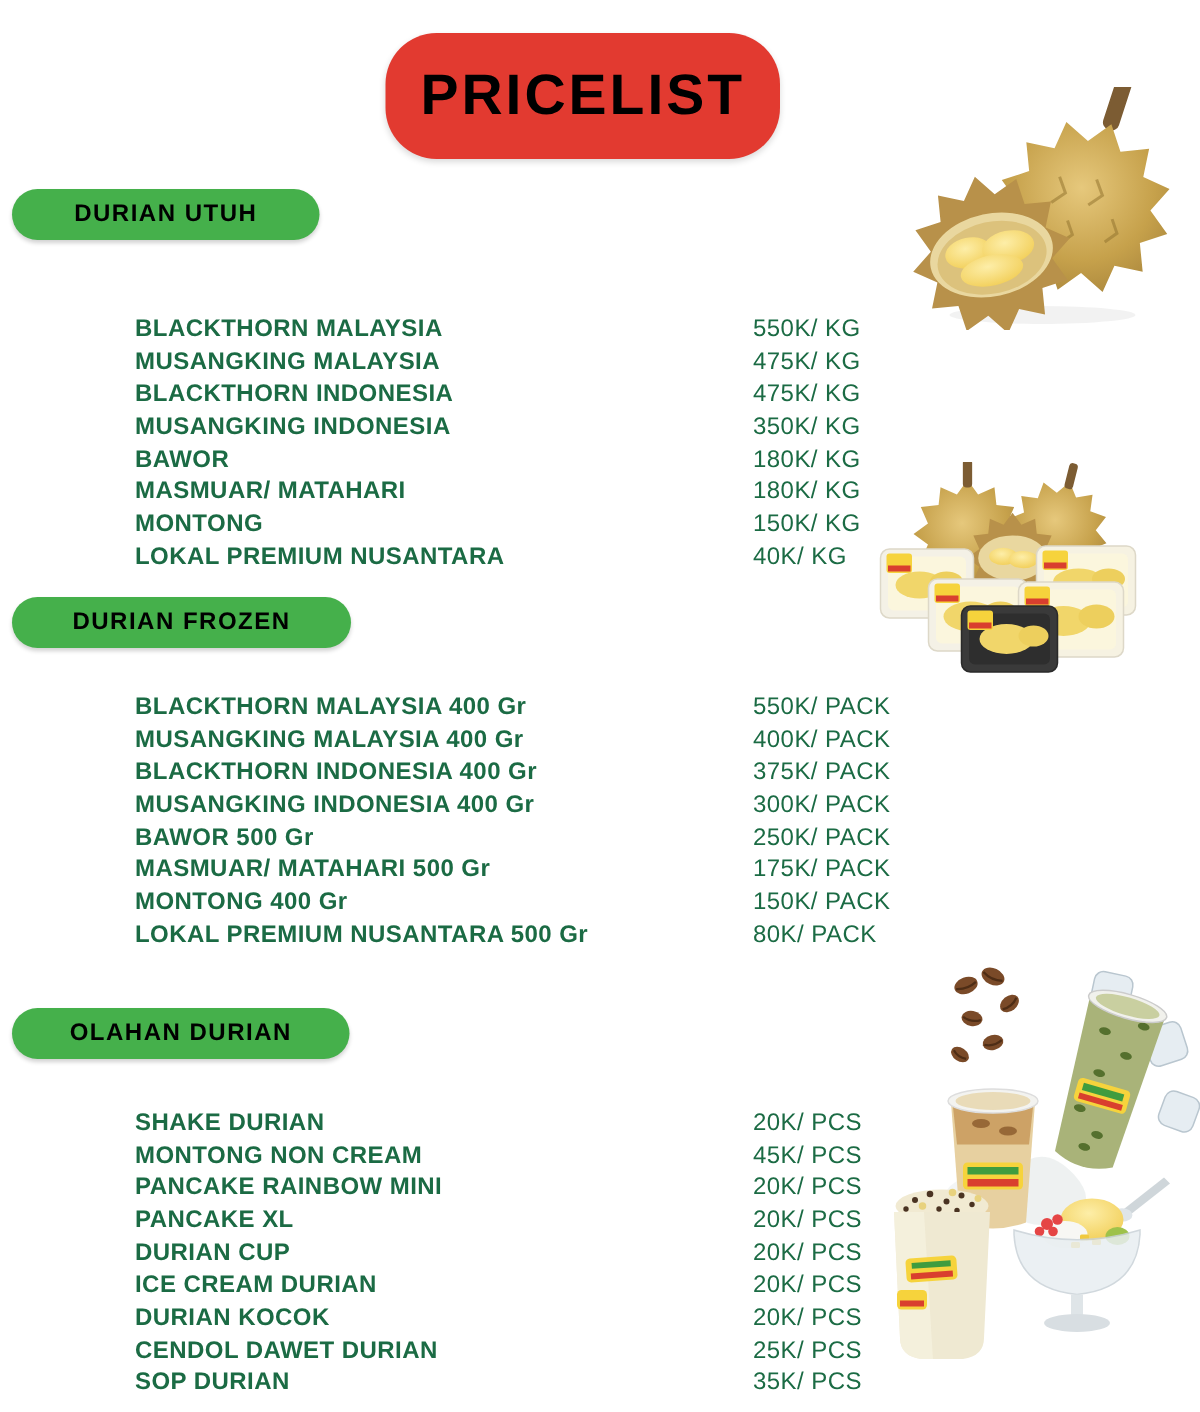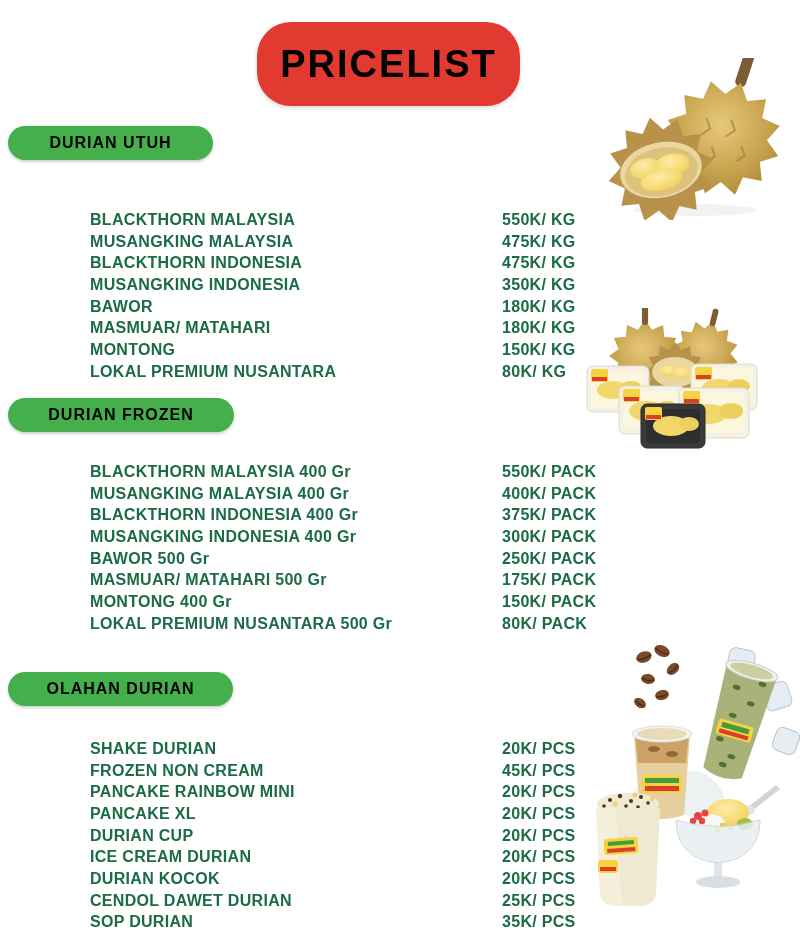--- a/index.html
+++ b/index.html
@@ -32,21 +32,21 @@
   .rows{position:absolute;left:90px;width:560px;}
   .rows-s1{top:189px;margin-top:20px;}
   .rows-s2{top:461px;}
   .rows-s3{top:738px;}
   .row{display:flex;height:21.7px;align-items:center;}
   .iname{
     width:412px;color:var(--dark_green);font-weight:bold;font-size:16px;
     letter-spacing:.3px;white-space:nowrap;
   }
   .iprice{
-    color:var(--dark_green);font-weight:bold;font-size:16px;
+    color:var(--dark_green);font-weight:normal;font-size:16px;
     letter-spacing:.3px;white-space:nowrap;text-align:right;
   }
   .photo{position:absolute;}
   .photo-utuh{left:595px;top:58px;}
   .photo-frozen{left:583px;top:308px;}
   .photo-olahan{left:578px;top:643px;}
 </style>
 </head>
 <body>
 
@@ -81,21 +81,21 @@
     <div class="row">
       <span class="iname">MASMUAR/ MATAHARI</span>
       <span class="iprice">180K/ KG</span>
     </div>
     <div class="row">
       <span class="iname">MONTONG</span>
       <span class="iprice">150K/ KG</span>
     </div>
     <div class="row">
       <span class="iname">LOKAL PREMIUM NUSANTARA</span>
-      <span class="iprice">80K/ KG</span>
+      <span class="iprice">40K/ KG</span>
     </div>
   </div>
 
 <div class="section-pill pill-s2">
   <span>DURIAN FROZEN</span>
 </div>
 <div class="rows rows-s2">
     <div class="row">
       <span class="iname">BLACKTHORN MALAYSIA 400 Gr</span>
       <span class="iprice">550K/ PACK</span>
@@ -132,21 +132,21 @@
 
 <div class="section-pill pill-s3">
   <span>OLAHAN DURIAN</span>
 </div>
 <div class="rows rows-s3">
     <div class="row">
       <span class="iname">SHAKE DURIAN</span>
       <span class="iprice">20K/ PCS</span>
     </div>
     <div class="row">
-      <span class="iname">FROZEN NON CREAM</span>
+      <span class="iname">MONTONG NON CREAM</span>
       <span class="iprice">45K/ PCS</span>
     </div>
     <div class="row">
       <span class="iname">PANCAKE RAINBOW MINI</span>
       <span class="iprice">20K/ PCS</span>
     </div>
     <div class="row">
       <span class="iname">PANCAKE XL</span>
       <span class="iprice">20K/ PCS</span>
     </div>

